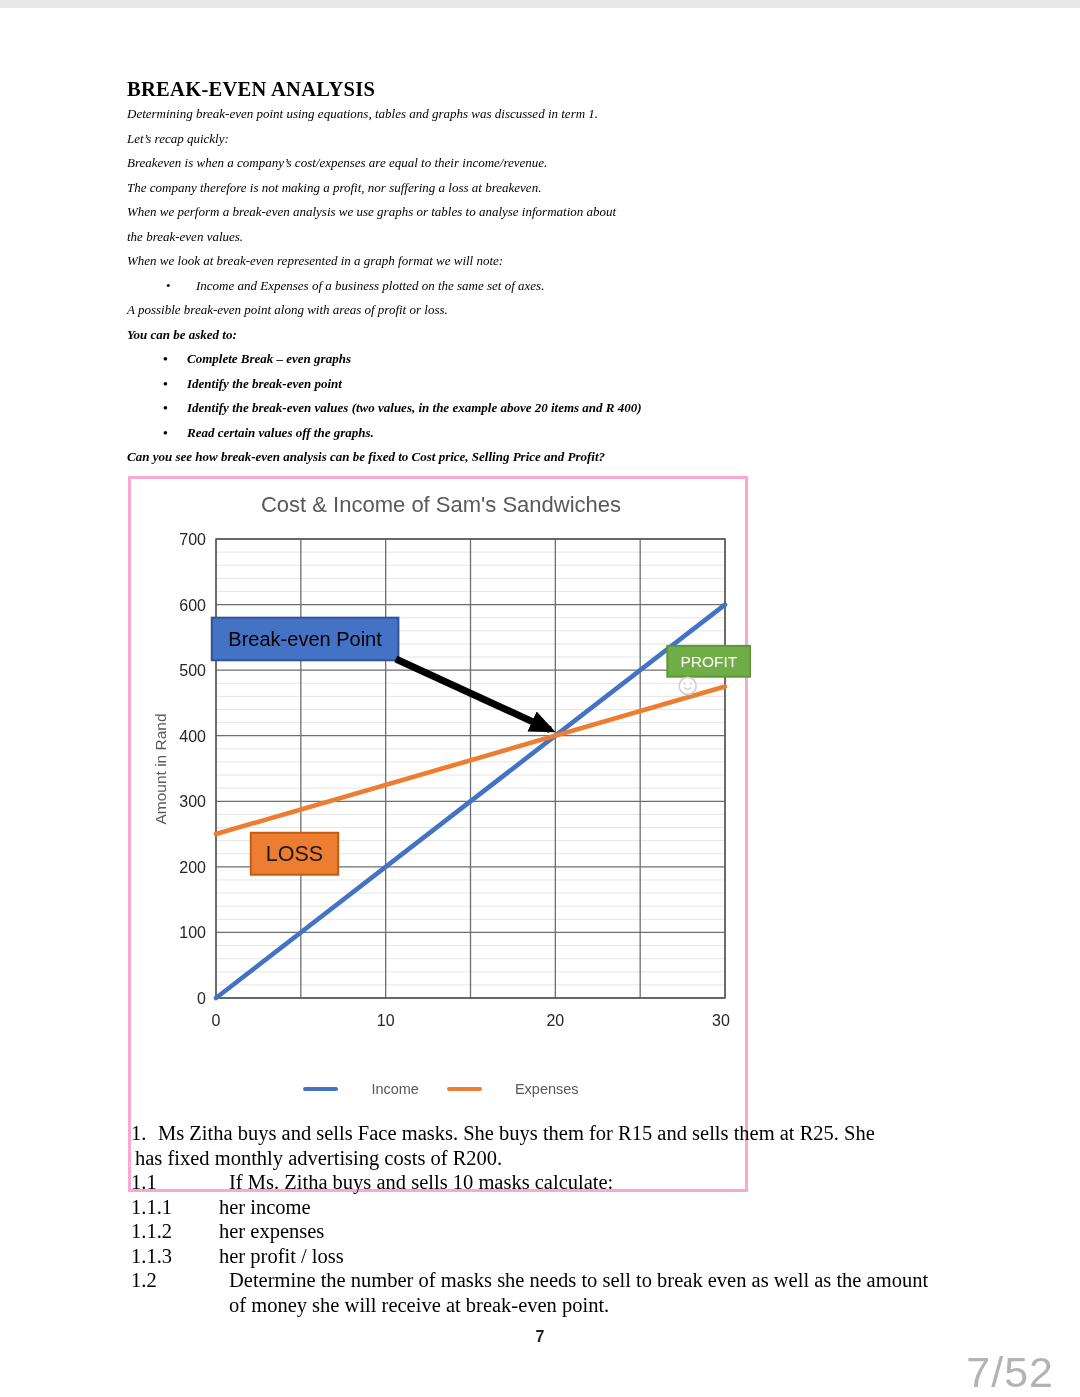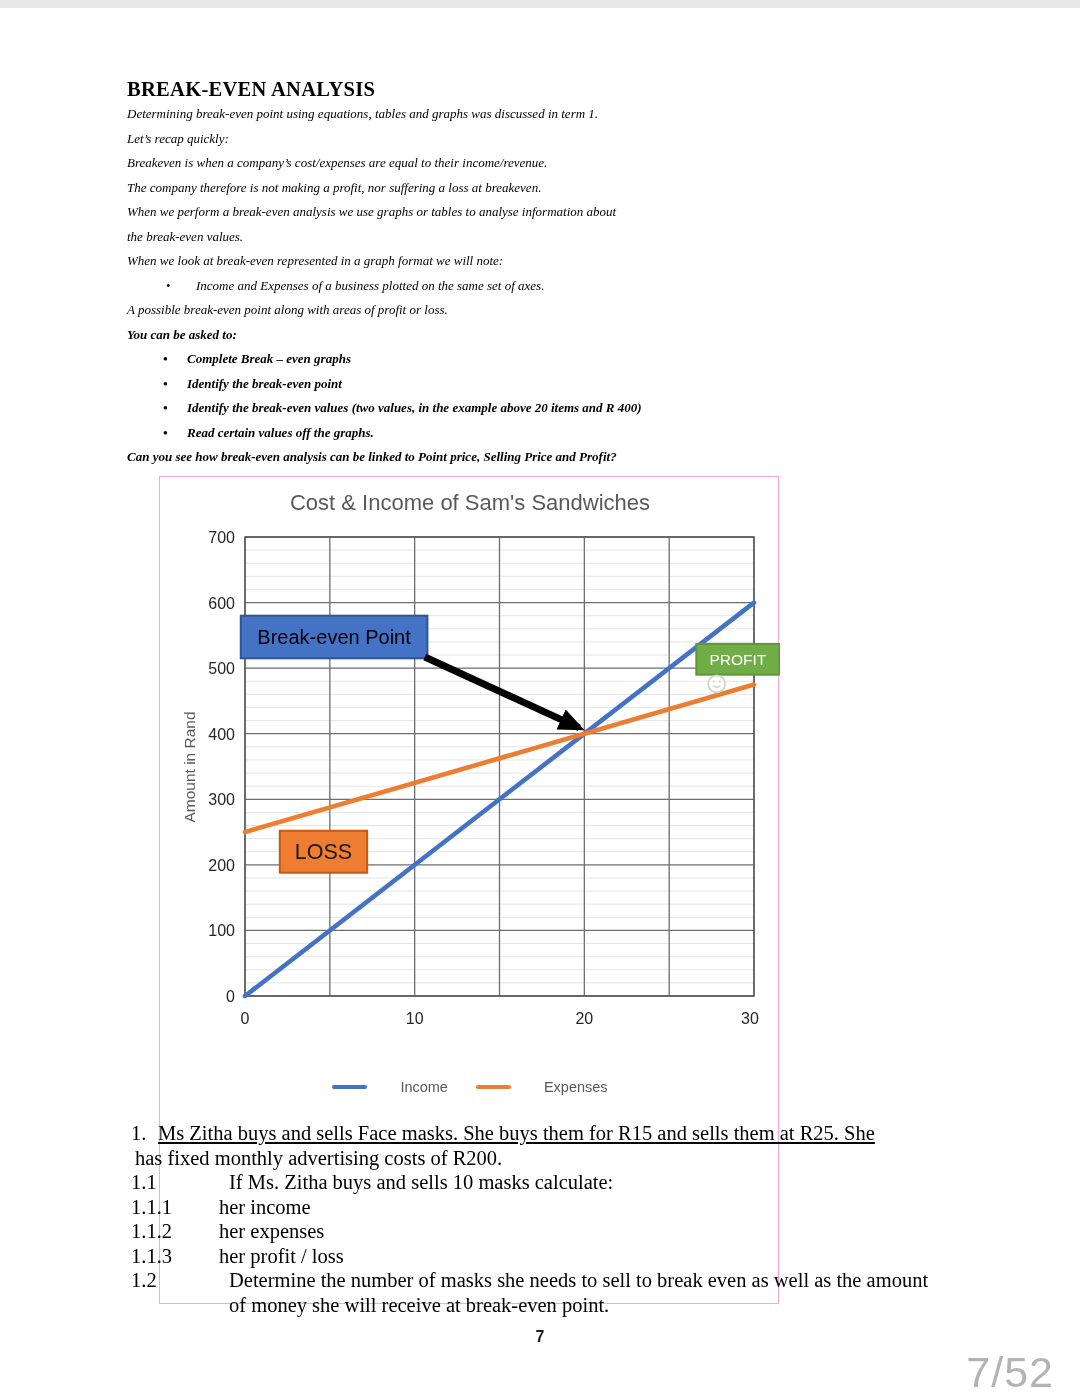--- a/index.html
+++ b/index.html
@@ -12,22 +12,22 @@
   
   .line { position:absolute; white-space:nowrap; font-size:13px; line-height:24.5px; }
   .it { font-style:italic; }
   .bd { font-weight:bold; }
   .hd { font-size:20.5px; letter-spacing:0.3px; }
   .blt1::before { content:"\2022"; display:inline-block; width:30px; font-style:normal; }
   .blt2::before { content:"\2022"; display:inline-block; width:24px; }
 
   
   .chart-card {
-    position:absolute; left:128px; top:476px; width:620px; height:828px;
-    background:#ffffff; border:1px solid #f9a8d4; box-sizing:border-box;margin-left:31px;
+    position:absolute; left:128px; top:476px; width:620px; height:716px;
+    background:#ffffff; border:3px solid #f9a8d4; box-sizing:border-box;
   }
   .chart-title {
     position:absolute; top:13px; left:0; width:620px; text-align:center;
     font-family:"Liberation Sans", sans-serif; font-size:22px; color:#595959;
   }
   #chart-svg { position:absolute; left:0; top:0; }
   #chart-svg text { font-family:"Liberation Sans", sans-serif; }
   #chart-svg text.tick { font-size:16px; fill:#262626; }
   .x-axis-title {
     position:absolute; top:556px; left:85px; width:509px; text-align:center;
@@ -43,21 +43,21 @@
     justify-content:center; align-items:center; gap:28px;
     font-family:"Liberation Sans", sans-serif; font-size:14.5px; color:#595959;
   }
   .legend-item { display:flex; align-items:center;gap:30px; }
   .swatch { width:35px; height:4.5px; border-radius:2px; margin-right:3px; }
 
   
   .qrow { position:absolute; left:131px; white-space:nowrap; font-size:20.5px; }
   .qrow .num { display:inline-block; position:absolute; left:0; }
   .qrow .txt { display:inline-block; }
-  .ind-a { margin-left:27px;text-decoration:underline; }
+  .ind-a { margin-left:27px; }
   .ind-m { margin-left:4px; }
   .ind-b { margin-left:98px;text-align:center; }
   .ind-c { margin-left:88px; }
 
   .page-number {
     position:absolute; top:1328px; left:0; width:1080px; text-align:center;
     font-family:"Liberation Sans", sans-serif; font-size:16px; font-weight:bold; color:#1f1f1f;
   }
   .pager {
     position:absolute; top:1348px; right:26px;
@@ -78,21 +78,21 @@
   <div class="line it" style="top:200px;left:127px">When we perform a break-even analysis we use graphs or tables to analyse information about</div>
   <div class="line it" style="top:224.5px;left:127px">the break-even values.</div>
   <div class="line it" style="top:249px;left:127px">When we look at break-even represented in a graph format we will note:</div>
   <div class="line it blt1" style="top:273.5px;left:166px"><span>Income and Expenses of a business plotted on the same set of axes.</span></div>
   <div class="line it" style="top:298px;left:127px">A possible break-even point along with areas of profit or loss.</div>
   <div class="line it bd" style="top:322.5px;left:127px">You can be asked to:</div>
   <div class="line it bd blt2" style="top:347px;left:163px"><span>Complete Break – even graphs</span></div>
   <div class="line it bd blt2" style="top:371.5px;left:163px"><span>Identify the break-even point</span></div>
   <div class="line it bd blt2" style="top:396px;left:163px"><span>Identify the break-even values (two values, in the example above 20 items and R 400)</span></div>
   <div class="line it bd blt2" style="top:420.5px;left:163px"><span>Read certain values off the graphs.</span></div>
-  <div class="line it bd" style="top:445px;left:127px">Can you see how break-even analysis can be linked to Point price, Selling Price and Profit?</div>
+  <div class="line it bd" style="top:445px;left:127px">Can you see how break-even analysis can be fixed to Cost price, Selling Price and Profit?</div>
 </div>
 
 <div class="chart-card">
   <div class="chart-title">Cost &amp; Income of Sam's Sandwiches</div>
   <svg id="chart-svg" width="620" height="636">
     <defs>
       <marker id="ah" markerUnits="userSpaceOnUse" markerWidth="28" markerHeight="24" refX="20" refY="11" orient="auto">
         <polygon points="0,0 26,11 0,22" fill="#000000"></polygon>
       </marker>
     </defs>

